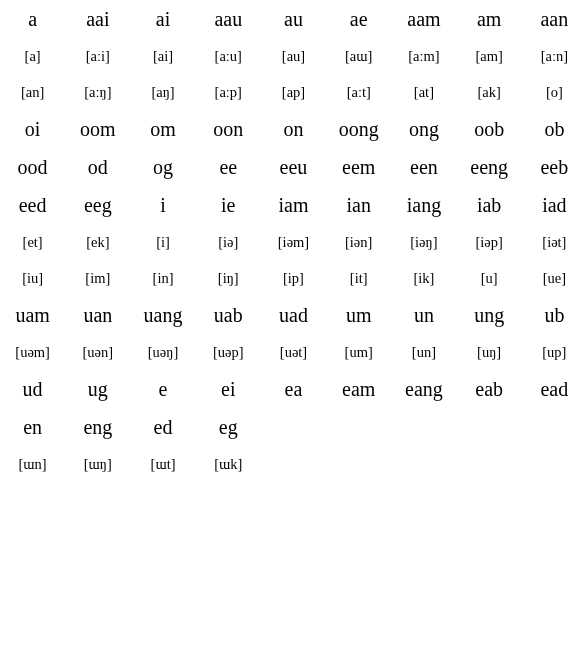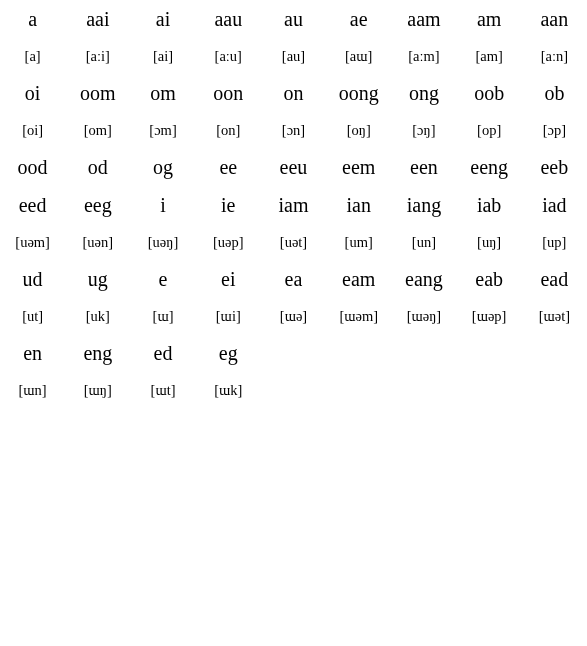--- a/index.html
+++ b/index.html
@@ -77,42 +77,42 @@
         <td>[a]</td>
         <td>[aːi]</td>
         <td>[ai]</td>
         <td>[aːu]</td>
         <td>[au]</td>
         <td>[aɯ]</td>
         <td>[aːm]</td>
         <td>[am]</td>
         <td>[aːn]</td>
       </tr>
+      <tr class="ipa-row">
+        <td>[an]</td>
+        <td>[aːŋ]</td>
+        <td>[aŋ]</td>
+        <td>[aːp]</td>
+        <td>[ap]</td>
+        <td>[aːt]</td>
+        <td>[at]</td>
+        <td>[ak]</td>
+        <td>[o]</td>
+      </tr>
       <tr class="roman-row">
         <td>oi</td>
         <td>oom</td>
         <td>om</td>
         <td>oon</td>
         <td>on</td>
         <td>oong</td>
         <td>ong</td>
         <td>oob</td>
         <td>ob</td>
       </tr>
-      <tr class="ipa-row">
-        <td>[oi]</td>
-        <td>[om]</td>
-        <td>[ɔm]</td>
-        <td>[on]</td>
-        <td>[ɔn]</td>
-        <td>[oŋ]</td>
-        <td>[ɔŋ]</td>
-        <td>[op]</td>
-        <td>[ɔp]</td>
-      </tr>
       <tr class="roman-row">
         <td>ood</td>
         <td>od</td>
         <td>og</td>
         <td>ee</td>
         <td>eeu</td>
         <td>eem</td>
         <td>een</td>
         <td>eeng</td>
         <td>eeb</td>
@@ -122,20 +122,53 @@
         <td>eeg</td>
         <td>i</td>
         <td>ie</td>
         <td>iam</td>
         <td>ian</td>
         <td>iang</td>
         <td>iab</td>
         <td>iad</td>
       </tr>
       <tr class="ipa-row">
+        <td>[et]</td>
+        <td>[ek]</td>
+        <td>[i]</td>
+        <td>[iə]</td>
+        <td>[iəm]</td>
+        <td>[iən]</td>
+        <td>[iəŋ]</td>
+        <td>[iəp]</td>
+        <td>[iət]</td>
+      </tr>
+      <tr class="ipa-row">
+        <td>[iu]</td>
+        <td>[im]</td>
+        <td>[in]</td>
+        <td>[iŋ]</td>
+        <td>[ip]</td>
+        <td>[it]</td>
+        <td>[ik]</td>
+        <td>[u]</td>
+        <td>[ue]</td>
+      </tr>
+      <tr class="roman-row">
+        <td>uam</td>
+        <td>uan</td>
+        <td>uang</td>
+        <td>uab</td>
+        <td>uad</td>
+        <td>um</td>
+        <td>un</td>
+        <td>ung</td>
+        <td>ub</td>
+      </tr>
+      <tr class="ipa-row">
         <td>[uəm]</td>
         <td>[uən]</td>
         <td>[uəŋ]</td>
         <td>[uəp]</td>
         <td>[uət]</td>
         <td>[um]</td>
         <td>[un]</td>
         <td>[uŋ]</td>
         <td>[up]</td>
       </tr>
@@ -143,31 +176,20 @@
         <td>ud</td>
         <td>ug</td>
         <td>e</td>
         <td>ei</td>
         <td>ea</td>
         <td>eam</td>
         <td>eang</td>
         <td>eab</td>
         <td>ead</td>
       </tr>
-      <tr class="ipa-row">
-        <td>[ut]</td>
-        <td>[uk]</td>
-        <td>[ɯ]</td>
-        <td>[ɯi]</td>
-        <td>[ɯə]</td>
-        <td>[ɯəm]</td>
-        <td>[ɯəŋ]</td>
-        <td>[ɯəp]</td>
-        <td>[ɯət]</td>
-      </tr>
       <tr class="roman-row">
         <td>en</td>
         <td>eng</td>
         <td>ed</td>
         <td>eg</td>
         <td class="empty-cell"></td>
         <td class="empty-cell"></td>
         <td class="empty-cell"></td>
         <td class="empty-cell"></td>
         <td class="empty-cell"></td>

